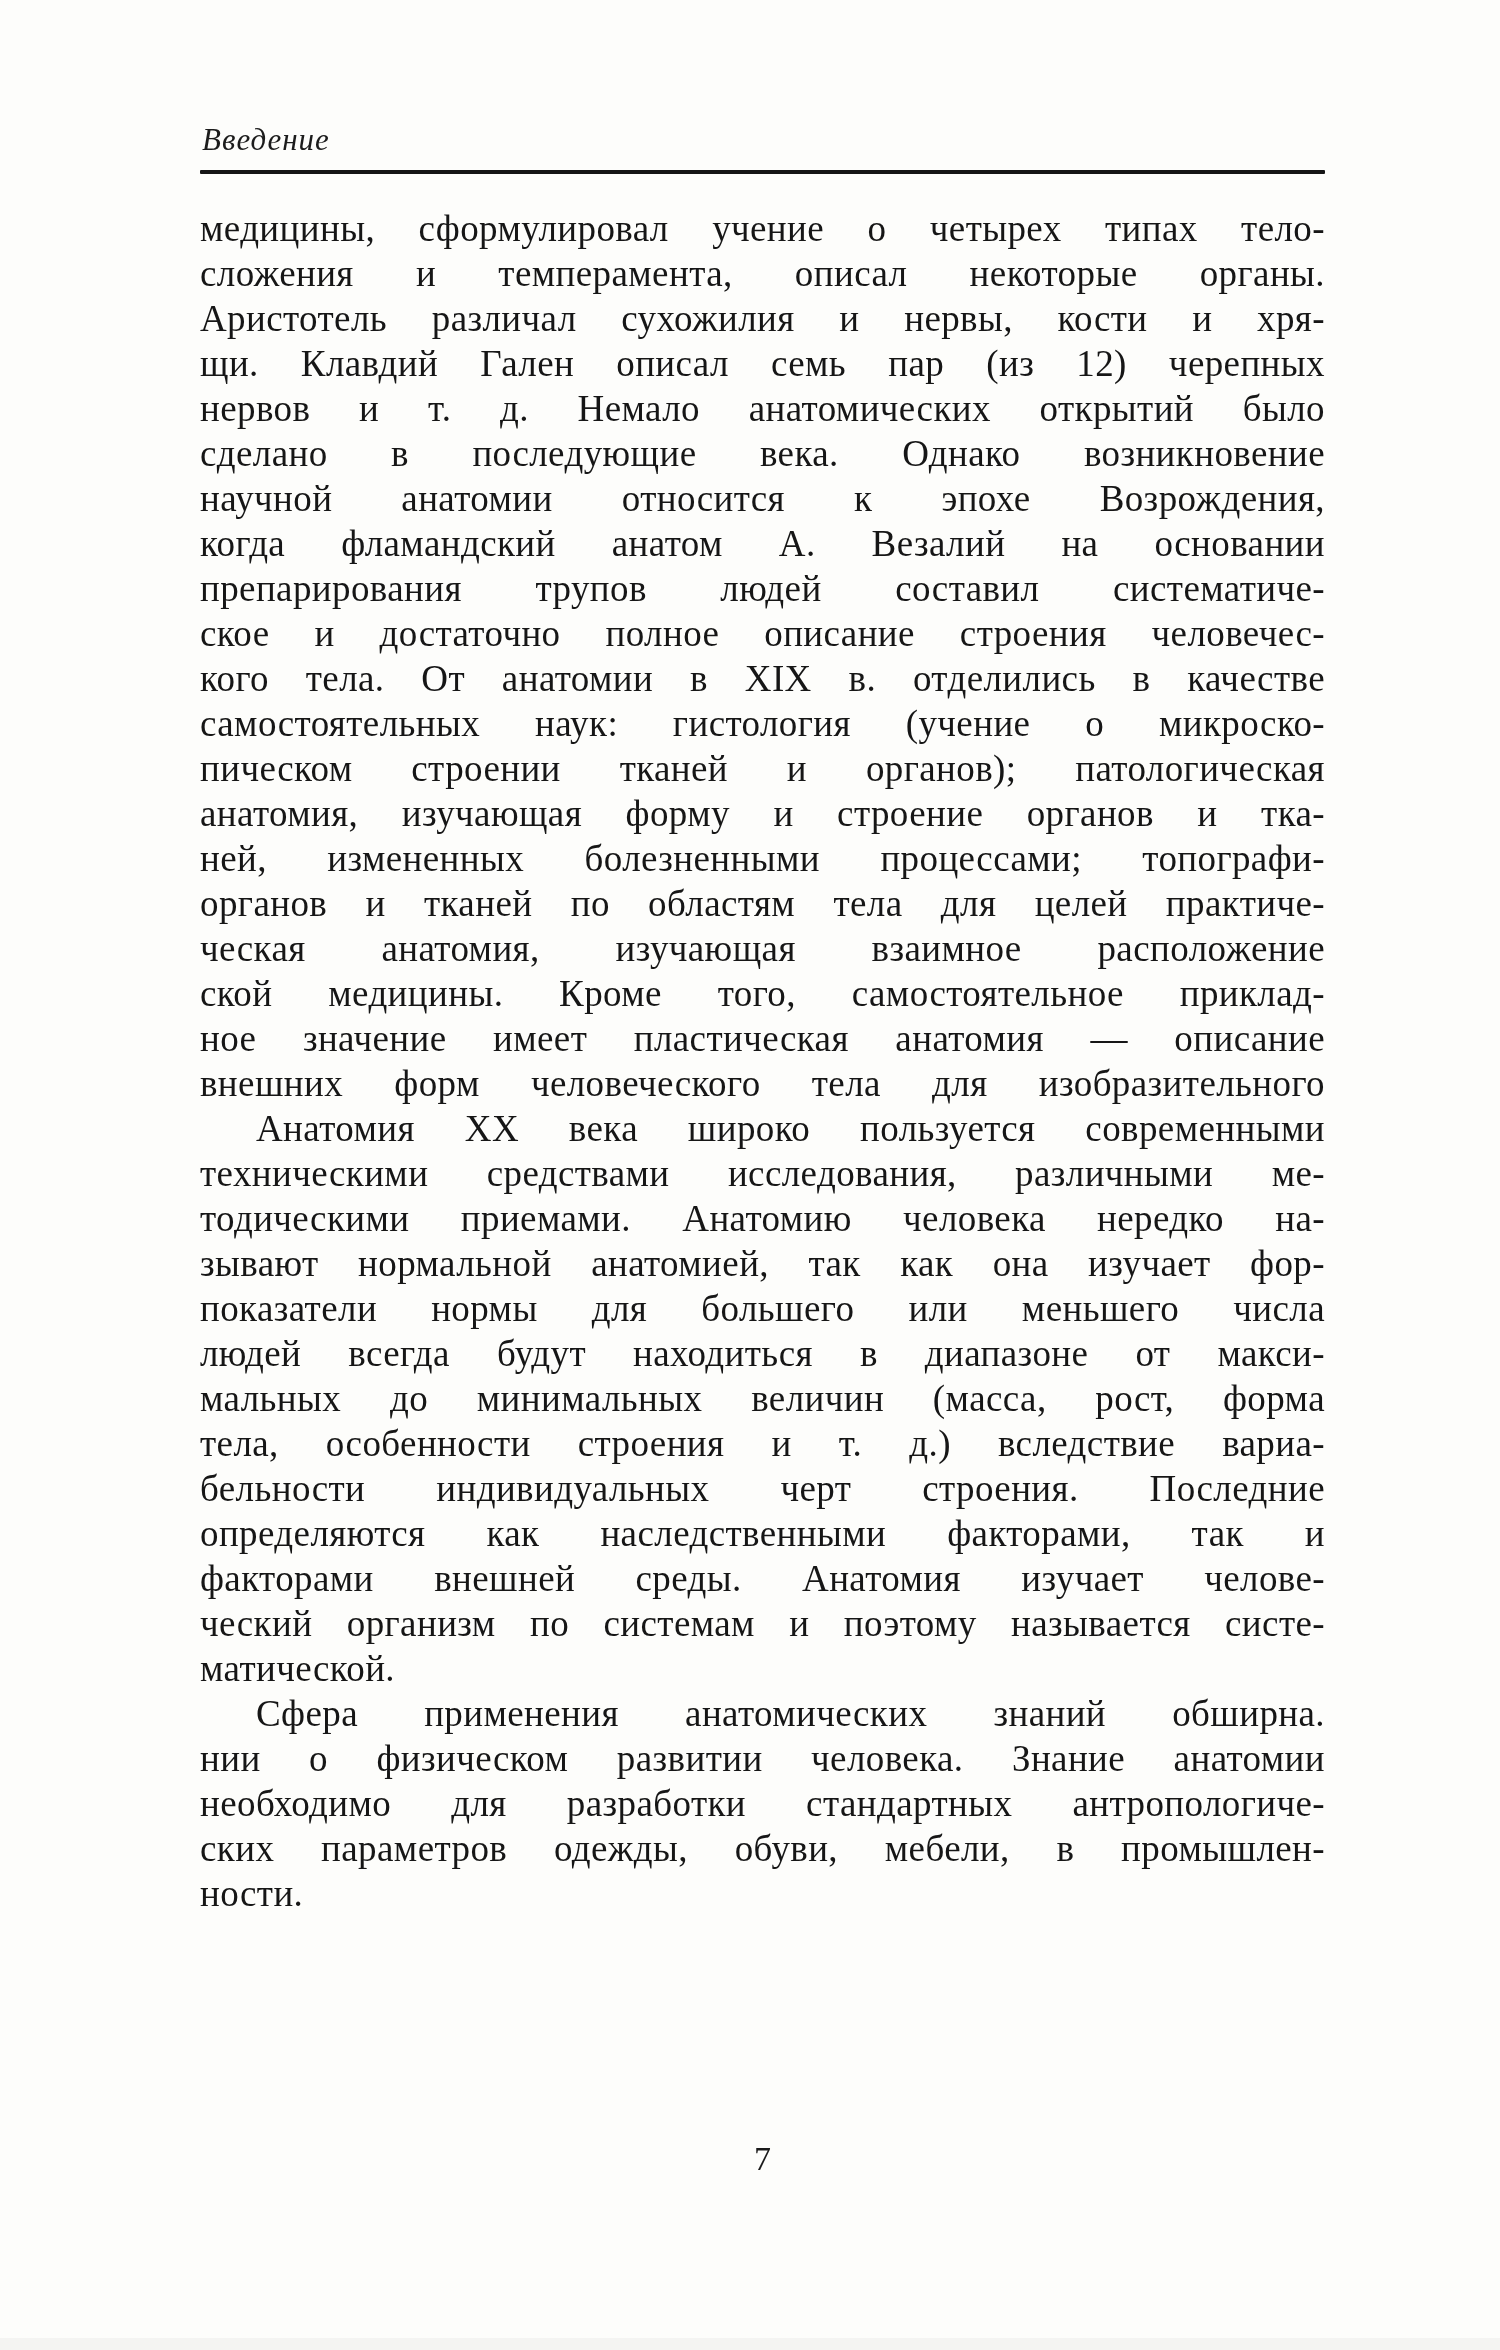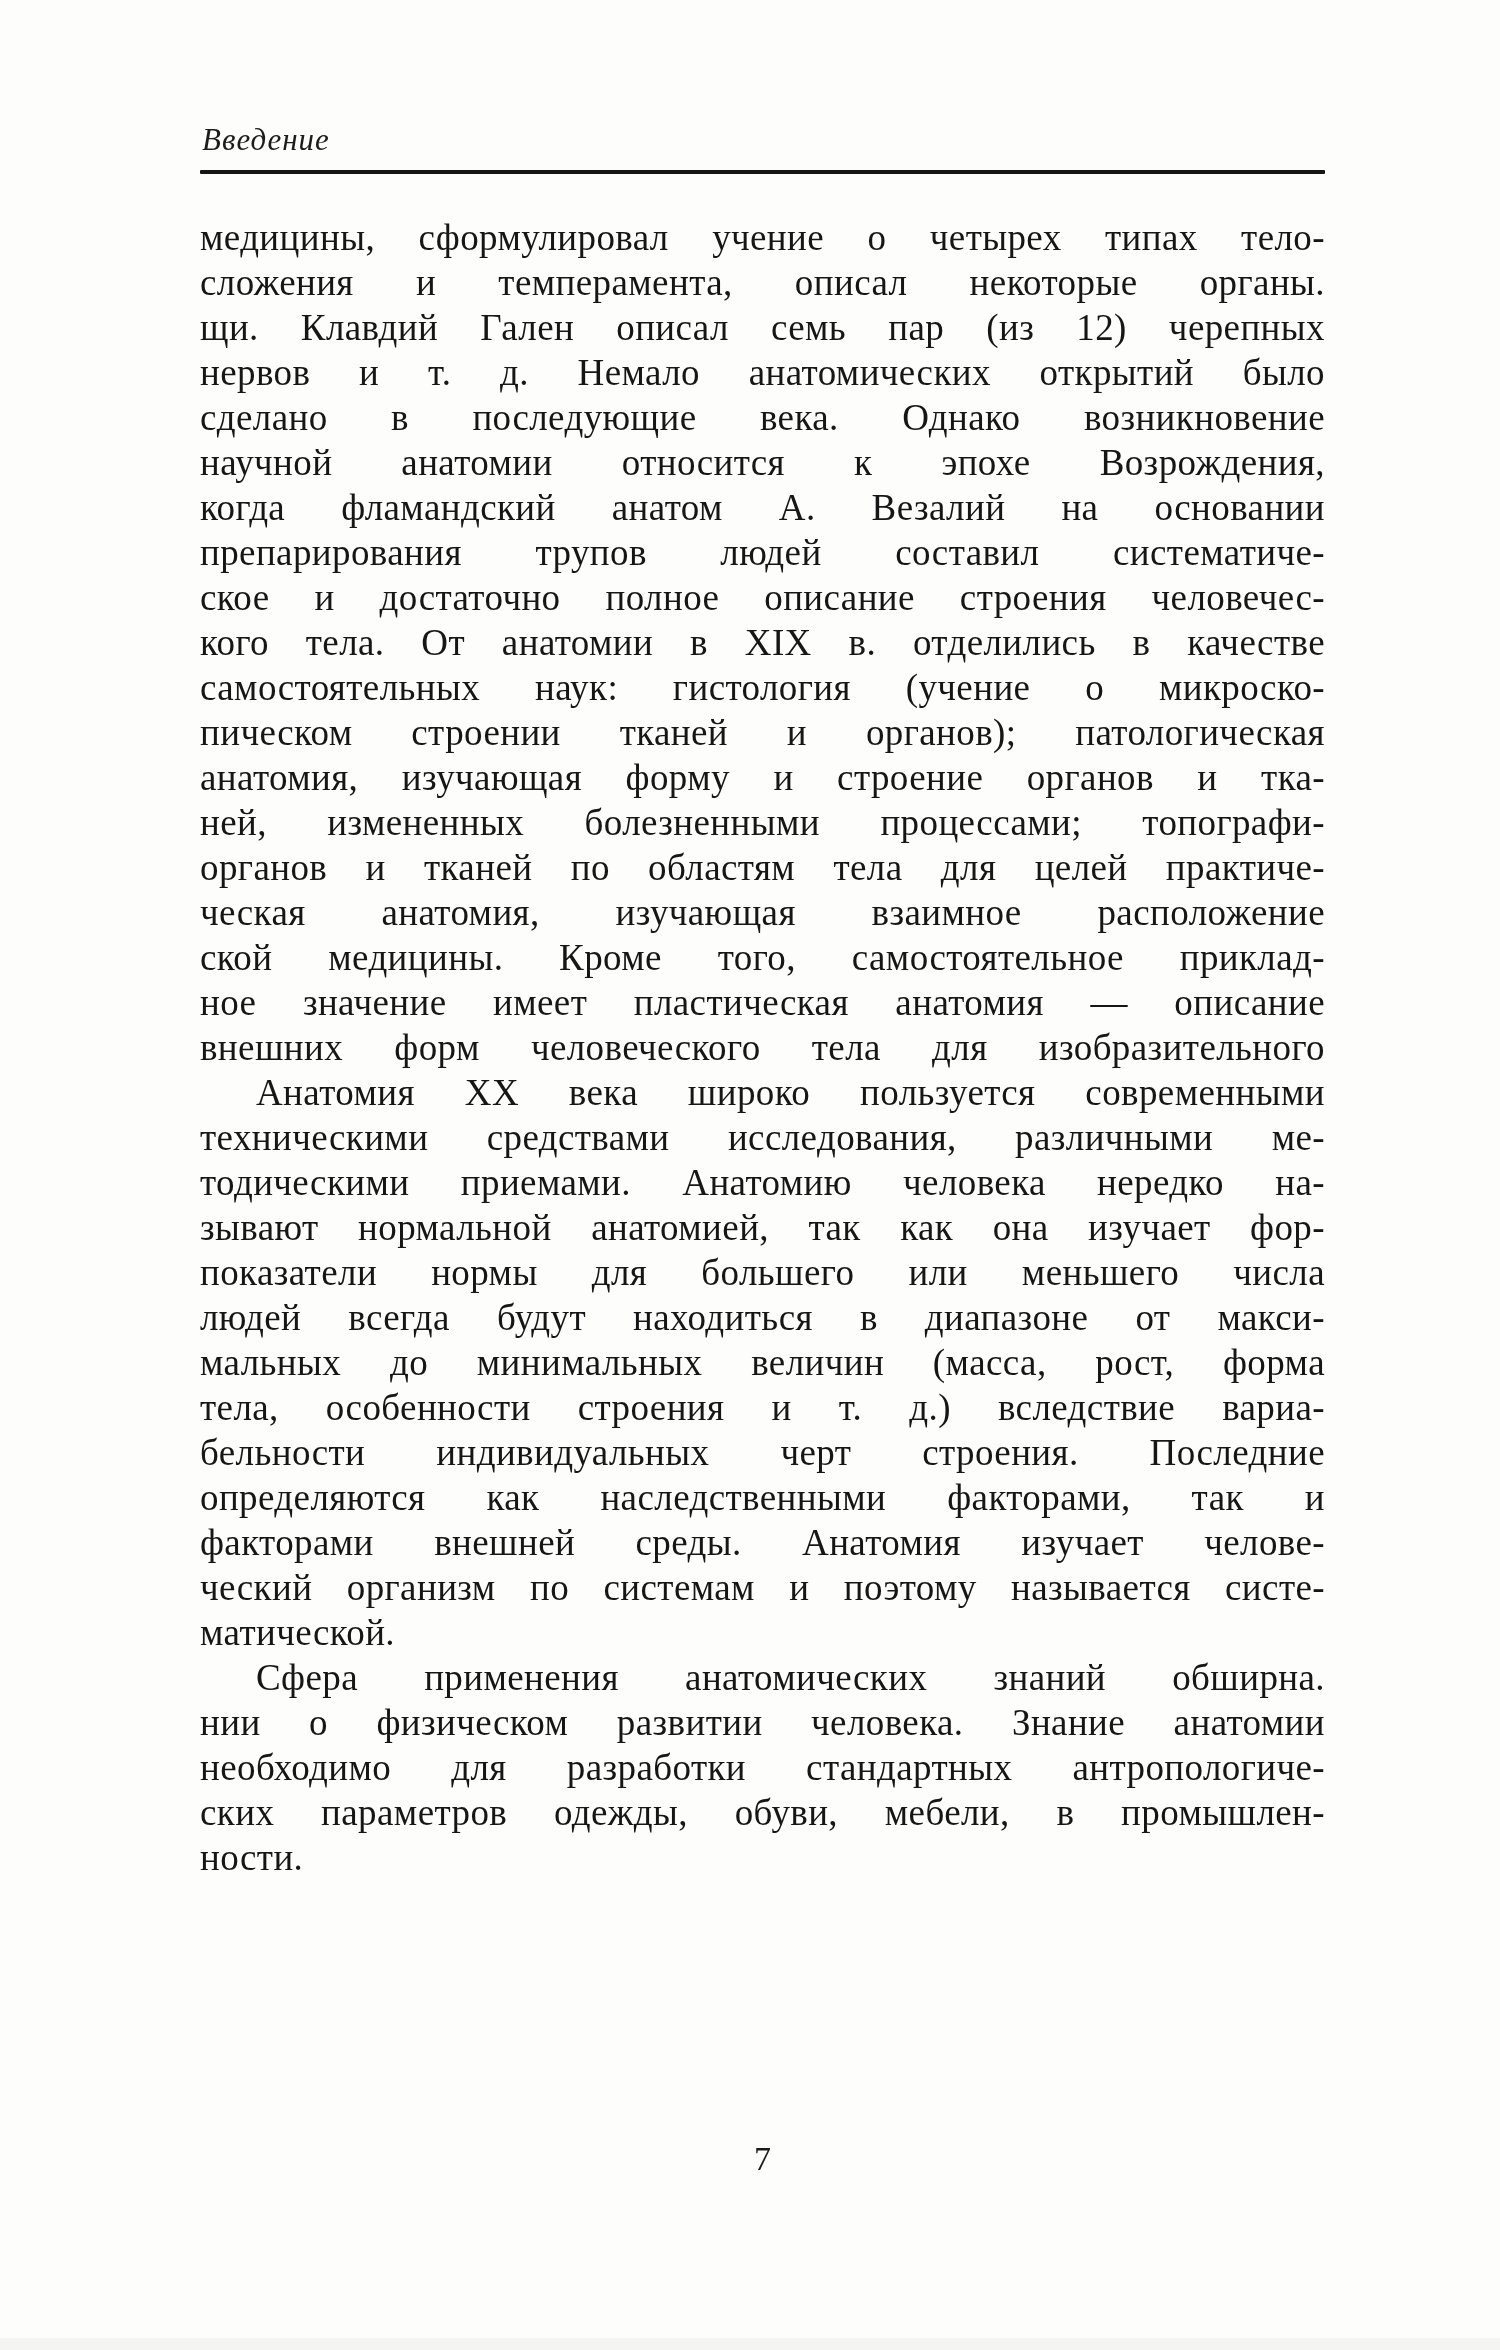--- a/index.html
+++ b/index.html
@@ -30,21 +30,21 @@
     color: #1c1c1c;
     padding-left: 2px;
   }
   .rule {
     margin-top: 12px;
     height: 4px;
     background: #151515;
     border-radius: 1px;
   }
   .body-text {
-    margin-top: 41px;
+    margin-top: 32px;
     font-size: 37px;
     line-height: 45px;
     letter-spacing: 0.4px;
   }
   .paragraph {
     margin: 0;
   }
   .line {
     text-align: justify;
     text-align-last: justify;
@@ -70,20 +70,21 @@
 <body>
 
 <div class="page">
   <div class="text-block">
     <div class="running-head">Введение</div>
     <div class="rule"></div>
     <div class="body-text">
         <div class="paragraph">
           <div class="line">медицины, сформулировал учение о четырех типах тело-</div>
           <div class="line">сложения и темперамента, описал некоторые органы.</div>
+          <div class="line">Аристотель различал сухожилия и нервы, кости и хря-</div>
           <div class="line">щи. Клавдий Гален описал семь пар (из 12) черепных</div>
           <div class="line">нервов и т. д. Немало анатомических открытий было</div>
           <div class="line">сделано в последующие века. Однако возникновение</div>
           <div class="line">научной анатомии относится к эпохе Возрождения,</div>
           <div class="line">когда фламандский анатом А. Везалий на основании</div>
           <div class="line">препарирования трупов людей составил систематиче-</div>
           <div class="line">ское и достаточно полное описание строения человечес-</div>
           <div class="line">кого тела. От анатомии в XIX в. отделились в качестве</div>
           <div class="line">самостоятельных наук: гистология (учение о микроско-</div>
           <div class="line">пическом строении тканей и органов); патологическая</div>

